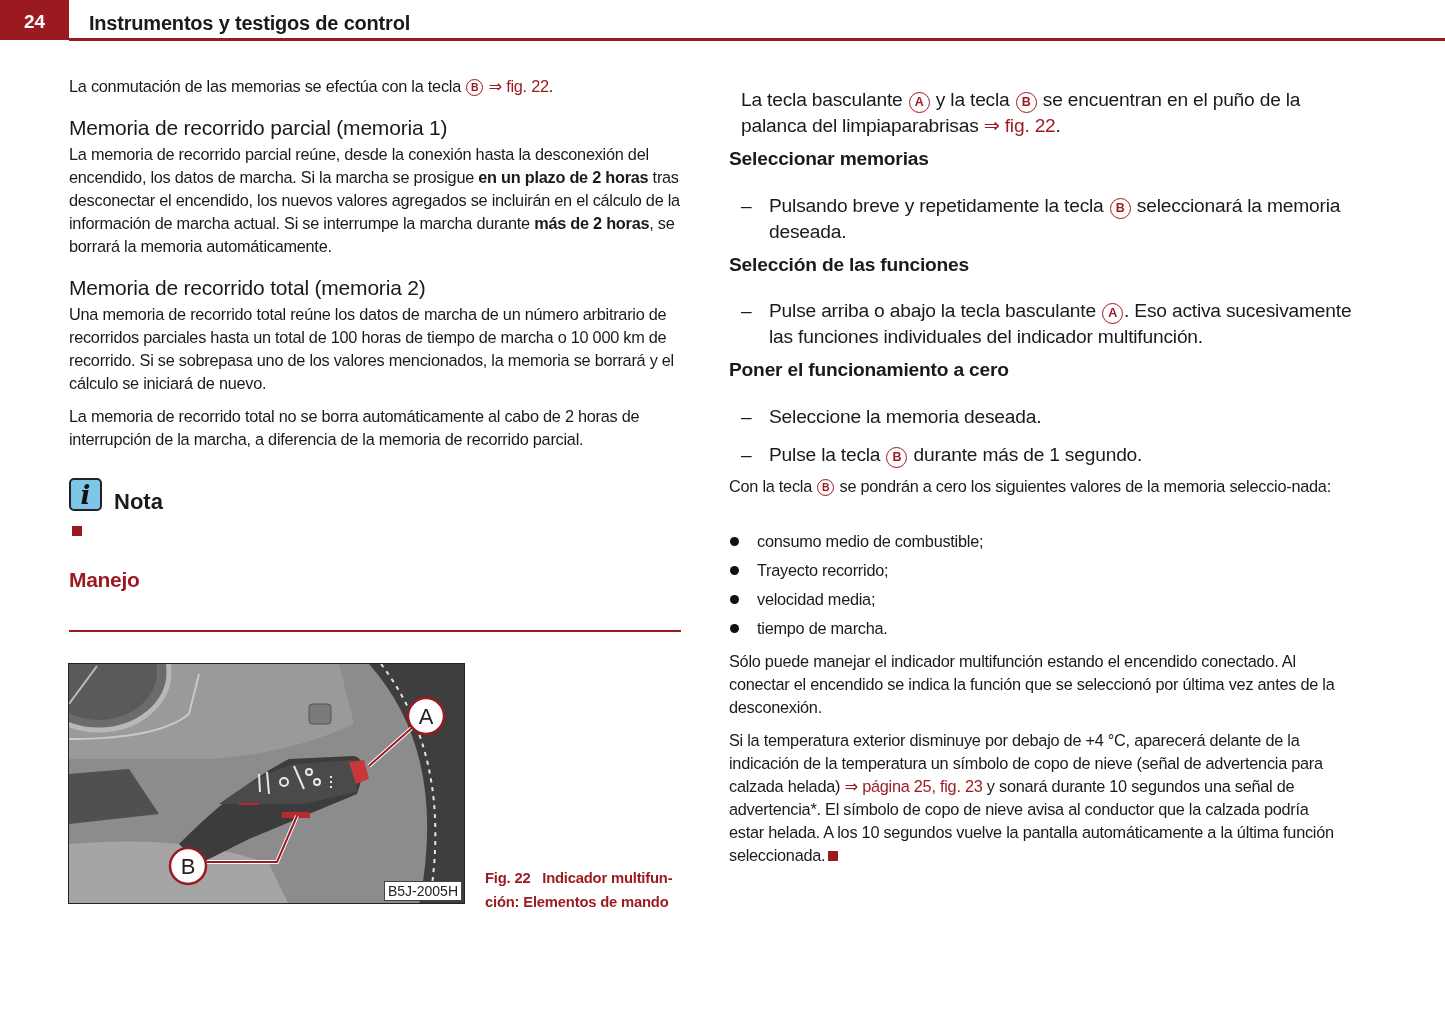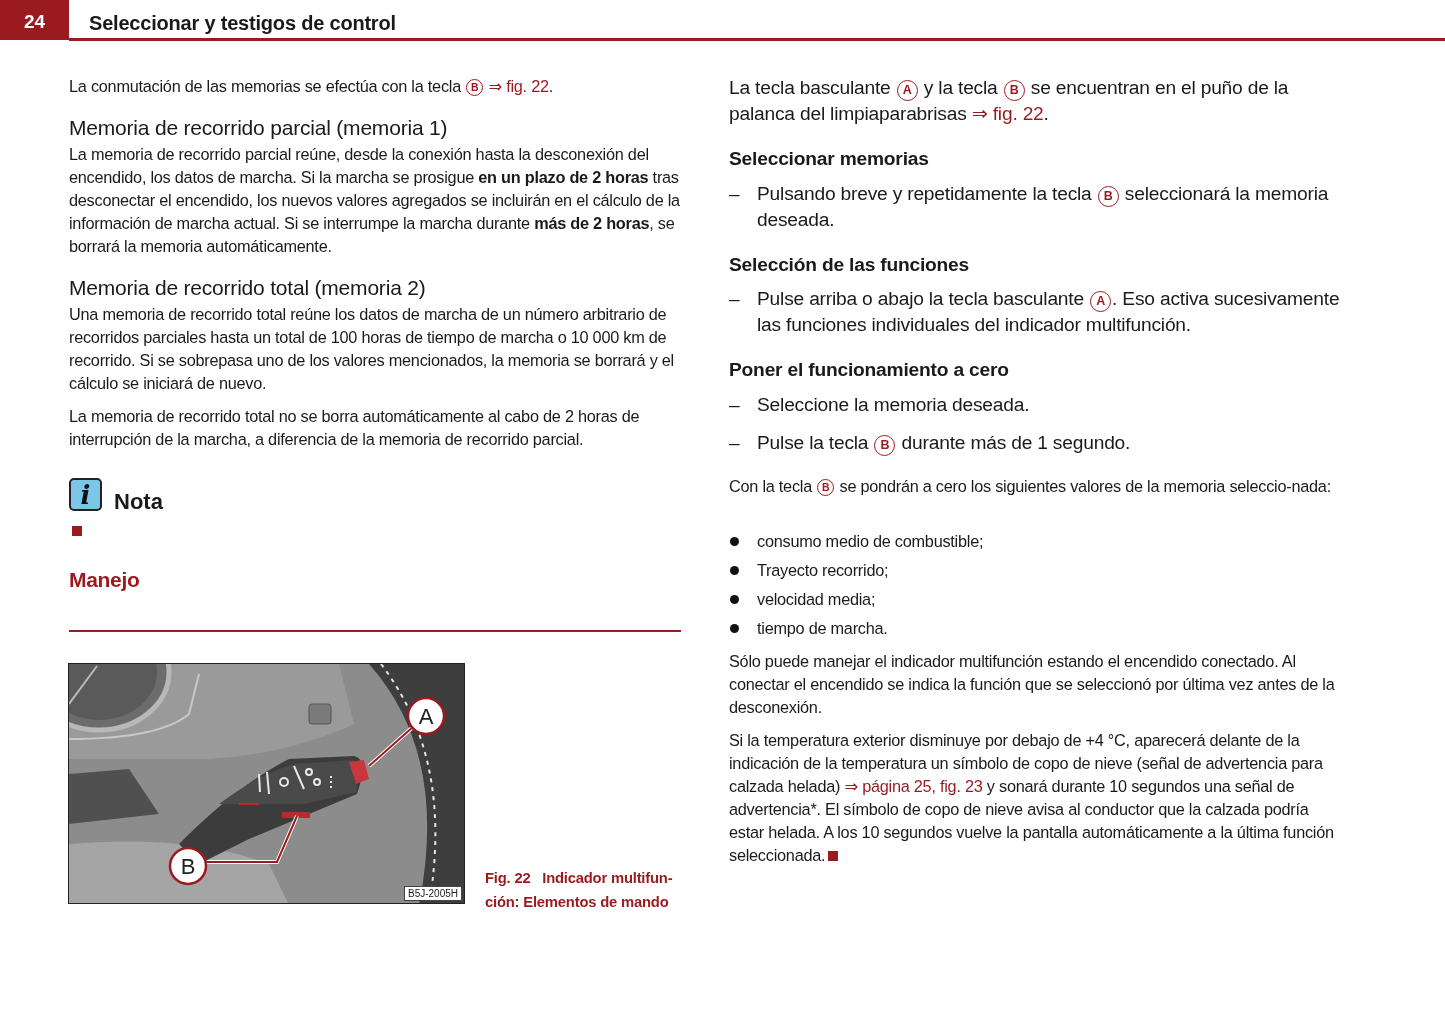--- a/index.html
+++ b/index.html
@@ -19,21 +19,21 @@
   .hdr-title {
     position: absolute; left: 89px; top: 12px;
     font-size: 20px; font-weight: bold; color: #1a1a1a; letter-spacing: -0.2px;
   }
   .hdr-rule {
     position: absolute; left: 69px; right: 0; top: 38px; height: 3px;
     background: #9b1a1f;
   }
 
   .txt { font-size: 16.3px; line-height: 23px; letter-spacing: -0.25px; margin: 0; }
-  .txt-lg { font-size: 19.2px; line-height: 25px; letter-spacing: -0.2px; margin: 0; }
+  .txt-lg { font-size: 19.2px; line-height: 25px; letter-spacing: -0.2px; margin: 12px; }
   .h-sub { font-size: 21px; font-weight: normal; margin: 0; letter-spacing: -0.2px; }
   .h-sub-lg { font-size: 19.2px; font-weight: bold; margin: 0; letter-spacing: -0.2px; }
   b { font-weight: bold; }
 
   .ref { color: #9b1a1f; }
   .key {
     display: inline-flex; align-items: center; justify-content: center;
     width: 17px; height: 17px; border: 1.6px solid #9b1a1f; border-radius: 50%;
     color: #9b1a1f; font-size: 10.5px; font-weight: bold; vertical-align: 1px;
     box-sizing: border-box; line-height: 1; margin: 0 1px;
@@ -80,33 +80,33 @@
   }
 
   
   .figure {
     position: absolute; left: 68px; top: 663px; width: 397px; height: 241px;
     border: 1.5px solid #222; box-sizing: border-box; overflow: hidden; background: #8e8e8e;
   }
   .figure svg { position: absolute; left: 0; top: 0; }
   .fig-code {
     position: absolute; right: 2px; bottom: 2px; background: #ffffff;
-    font-size: 10px; color: #222; padding: 1px 3px; border: 1px solid #444;
+    font-size: 14px; color: #222; padding: 1px 3px; border: 1px solid #444;
     font-family: "Liberation Sans", sans-serif;
   }
   .fig-caption {
     position: absolute; left: 485px; top: 866px; width: 210px;
     color: #9b1a1f; font-size: 14.8px; font-weight: bold; line-height: 24px; letter-spacing: -0.2px;
   }
 </style>
 </head>
 <body>
 
 <div class="hdr-num">24</div>
-<div class="hdr-title">Seleccionar y testigos de control</div>
+<div class="hdr-title">Instrumentos y testigos de control</div>
 <div class="hdr-rule"></div>
 
 <p class="txt abs" style="left:69px; top:75px; width:612px;"><span>La conmutación de las memorias se efectúa con la tecla </span><span class="key">B</span> <a class="ref">⇒ fig. 22</a><span>.</span></p>
 
 <h3 class="h-sub abs" style="left:69px; top:116px;">Memoria de recorrido parcial (memoria 1)</h3>
 <p class="txt abs" style="left:69px; top:143px; width:612px;"><span>La memoria de recorrido parcial reúne, desde la conexión hasta la desconexión del encendido, los datos de marcha. Si la marcha se prosigue </span><b>en un plazo de 2 horas</b><span> tras desconectar el encendido, los nuevos valores agregados se incluirán en el cálculo de la información de marcha actual. Si se interrumpe la marcha durante </span><b>más de 2 horas</b><span>, se borrará la memoria automáticamente.</span></p>
 
 <h3 class="h-sub abs" style="left:69px; top:276px;">Memoria de recorrido total (memoria 2)</h3>
 <p class="txt abs" style="left:69px; top:303px; width:612px;">Una memoria de recorrido total reúne los datos de marcha de un número arbitrario de recorridos parciales hasta un total de 100 horas de tiempo de marcha o 10 000 km de recorrido. Si se sobrepasa uno de los valores mencionados, la memoria se borrará y el cálculo se iniciará de nuevo.</p>
 <p class="txt abs" style="left:69px; top:405px; width:612px;">La memoria de recorrido total no se borra automáticamente al cabo de 2 horas de interrupción de la marcha, a diferencia de la memoria de recorrido parcial.</p>

